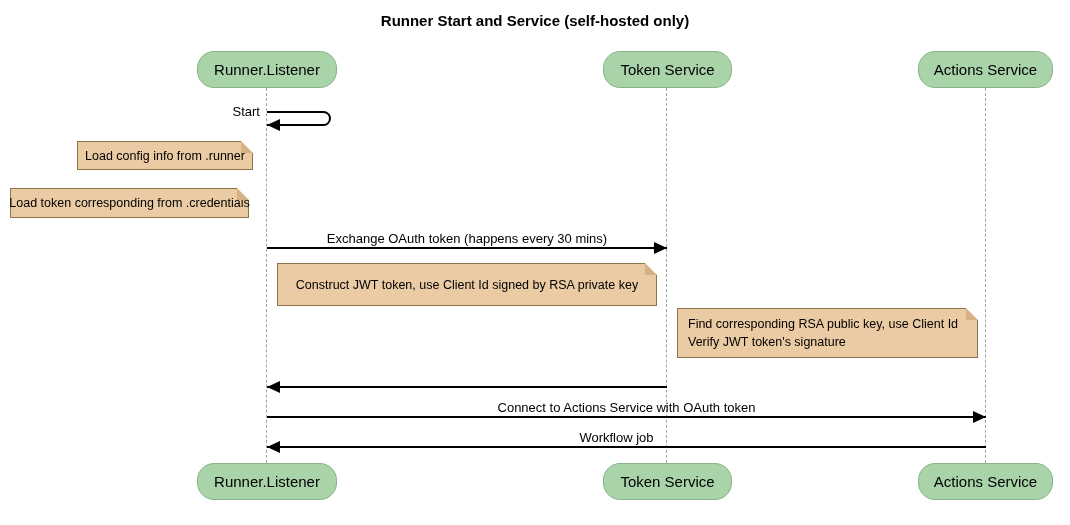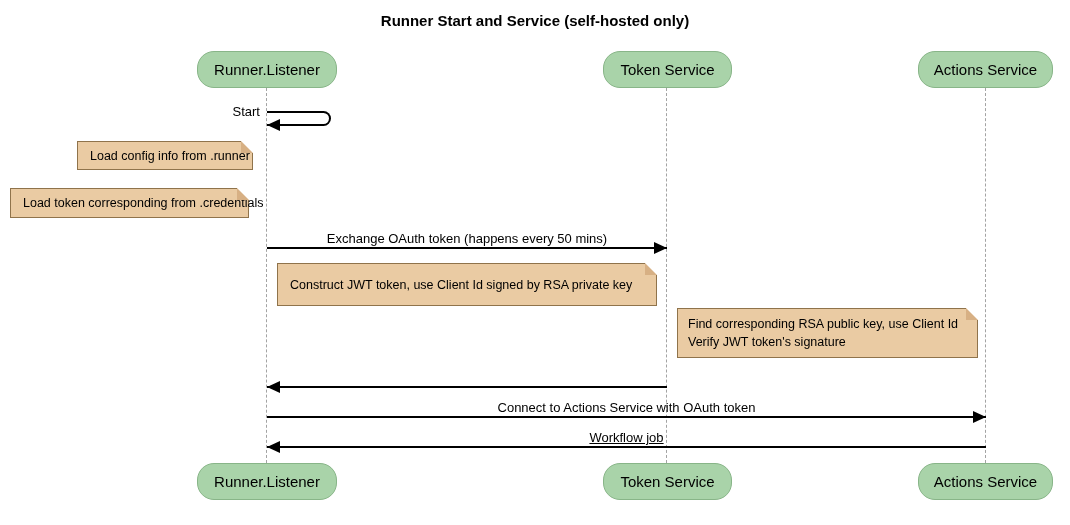--- a/index.html
+++ b/index.html
@@ -12,21 +12,21 @@
   .lifeline{position:absolute;top:88px;height:375px;width:0;
     border-left:1px dashed var(--lifeline,#a3a3a3);}
   .actor{position:absolute;height:37px;box-sizing:border-box;
     background:var(--participant-fill,#a9d3a9);
     border:1px solid var(--participant-border,#88b588);
     border-radius:17px;display:flex;align-items:center;justify-content:center;
     font-size:15px;}
   .note{position:absolute;box-sizing:border-box;
     background:var(--note-fill,#eacba3);
     border:1px solid var(--note-border,#8f734b);
-    font-size:12.5px;display:flex;align-items:center;justify-content:flex-start;
+    font-size:12.5px;display:flex;align-items:center;justify-content:center;
     padding:0 12px;white-space:nowrap;}
   .note.multiline{justify-content:flex-start;text-align:left;
     white-space:pre-line;line-height:1.45;padding:0 10px;}
   .note-fold{position:absolute;top:-1px;right:-1px;width:0;height:0;
     border-style:solid;border-width:0 12px 12px 0;
     border-color:transparent #ffffff var(--note-fold,#d7b084) transparent;}
   .msg-label{position:absolute;font-size:13px;text-align:center;white-space:nowrap;}
   .line{position:absolute;height:2px;background:var(--arrow,#000);}
   .head{position:absolute;width:0;height:0;border-style:solid;}
   .head.right{border-width:6px 0 6px 13px;
@@ -65,21 +65,21 @@
 
   <div class="note" style="left:77px;top:141px;width:176px;height:29px;">
     <span class="note-fold"></span>
     <span>Load config info from .runner</span>
   </div>
   <div class="note" style="left:10px;top:188px;width:239px;height:30px;">
     <span class="note-fold"></span>
     <span>Load token corresponding from .credentials</span>
   </div>
 
-  <div class="msg-label" style="left:267px;top:231px;width:400px;">Exchange OAuth token (happens every 50 mins)</div>
+  <div class="msg-label" style="left:267px;top:231px;width:400px;">Exchange OAuth token (happens every 30 mins)</div>
   <div class="line" style="left:267px;top:247px;width:400px;"></div>
   <span class="head right" style="left:654px;top:242px;"></span>
 
   <div class="note" style="left:277px;top:263px;width:380px;height:43px;">
     <span class="note-fold"></span>
     <span>Construct JWT token, use Client Id signed by RSA private key</span>
   </div>
 
   <div class="note multiline" style="left:677px;top:308px;width:301px;height:50px;">
     <span class="note-fold"></span>
@@ -87,21 +87,21 @@
 Verify JWT token's signature</span>
   </div>
 
   <div class="line" style="left:267px;top:386px;width:400px;"></div>
   <span class="head left" style="left:267px;top:381px;"></span>
 
   <div class="msg-label" style="left:267px;top:400px;width:719px;">Connect to Actions Service with OAuth token</div>
   <div class="line" style="left:267px;top:416px;width:719px;"></div>
   <span class="head right" style="left:973px;top:411px;"></span>
 
-  <div class="msg-label" style="left:267px;top:430px;width:719px;text-decoration:underline;">Workflow job</div>
+  <div class="msg-label" style="left:257px;top:430px;width:719px;">Workflow job</div>
   <div class="line" style="left:267px;top:446px;width:719px;"></div>
   <span class="head left" style="left:267px;top:441px;"></span>
 
   <div class="actor" style="left:197px;top:463px;width:140px;">
     <span>Runner.Listener</span>
   </div>
   <div class="actor" style="left:603px;top:463px;width:129px;">
     <span>Token Service</span>
   </div>
   <div class="actor" style="left:918px;top:463px;width:135px;">

